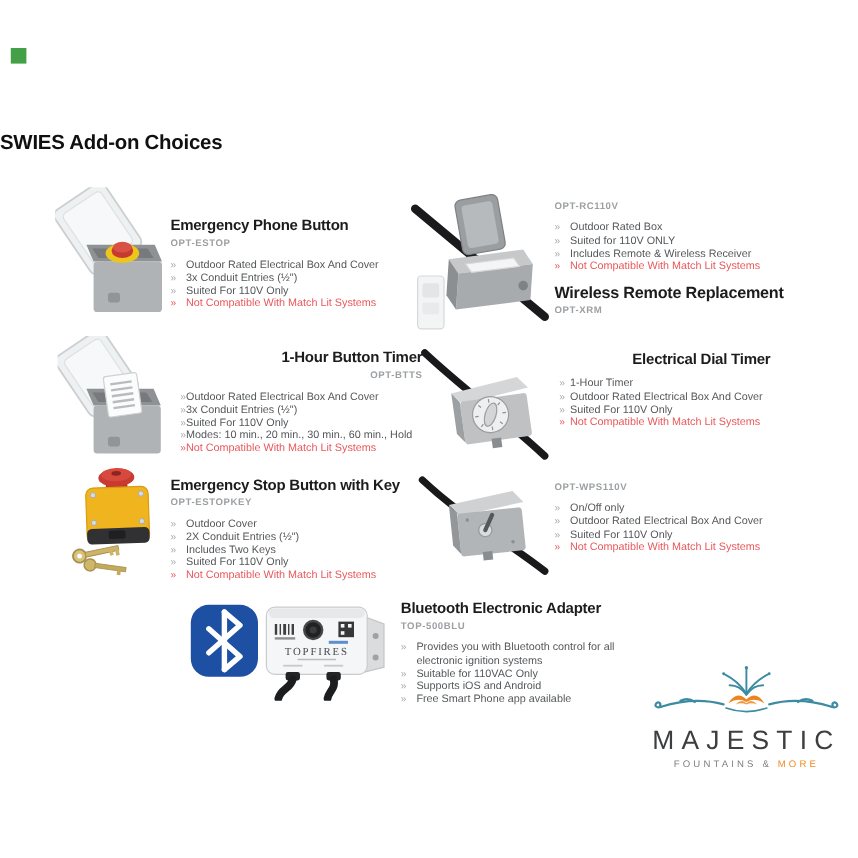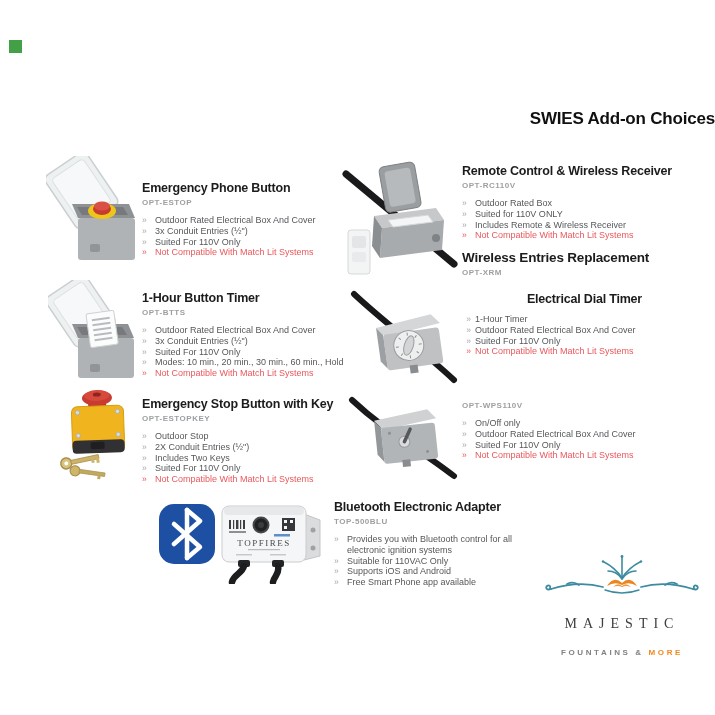--- a/index.html
+++ b/index.html
@@ -2,41 +2,41 @@
 <html><head>
 <meta charset="utf-8">
 <style>
   html,body{margin:0;padding:0;}
   body{
     width:715px;height:715px;background:#ffffff;position:relative;overflow:hidden;
     font-family:"Liberation Sans",sans-serif;-webkit-font-smoothing:antialiased;
   }
   .abs{position:absolute;}
   .page-title{
-    left:0;right:0;top:109px;text-align:right;
+    left:0;right:0;top:109px;text-align:left;
     font-size:17px;font-weight:bold;color:#101010;letter-spacing:-0.2px;
   }
   .page-marker{left:9px;top:40px;width:13px;height:13px;background:#43a047;}
   .p-text{position:absolute;}
   .p-title{font-weight:bold;font-size:12.5px;color:#1c1c1e;letter-spacing:-0.2px;white-space:nowrap;}
   .p-title.lg{font-size:13.5px;}
   .p-model{font-weight:bold;font-size:8px;color:#9da0a3;letter-spacing:0.5px;margin-top:3px;}
   .bullets{margin-top:8px;}
   .bullet{display:flex;font-size:9px;color:#55575a;line-height:10.8px;}
   .bullet .mk{color:#a7a9ac;width:13px;flex:none;font-size:8.5px;}
   .bullet.warn{color:#e9585c;}
   .bullet.warn .mk{color:#e9585c;}
   .sub-head{margin-top:9px;}
   .img-box{position:absolute;}
   .logo{left:538px;top:554px;width:168px;text-align:center;}
   .logo-name{
-    font-family:Liberation Serif, serif;font-size:14px;color:#3d3e40;
-    letter-spacing:6px;margin-top:14px;white-space:nowrap;
+    font-family:Liberation Sans, sans-serif;font-size:22px;color:#3d3e40;
+    letter-spacing:6px;margin-top:1px;white-space:nowrap;
   }
-  .logo-tag{font-size:8px;font-weight:bold;letter-spacing:2.6px;color:#808184;margin-top:16px;white-space:nowrap;text-align:center;}
+  .logo-tag{font-size:8px;font-weight:normal;letter-spacing:2.6px;color:#808184;margin-top:2px;white-space:nowrap;text-align:center;}
   .logo-tag .more{color:#f18a21;}
 </style>
 </head>
 <body>
 
 <div class="abs page-marker"></div>
 
 <div class="abs page-title">SWIES Add-on Choices</div>
 
 <div class="img-box" style="left:46px;top:156px;">
@@ -92,21 +92,21 @@
       <rect x="45" y="38" width="18" height="2" fill="#b9bcbe"></rect>
       <rect x="45" y="43" width="18" height="2" fill="#b9bcbe"></rect>
       <rect x="45" y="48" width="18" height="2" fill="#b9bcbe"></rect>
       <rect x="45" y="53" width="18" height="2" fill="#b9bcbe"></rect>
       <rect x="45" y="58" width="18" height="2" fill="#b9bcbe"></rect>
     </g>
     <rect x="42" y="84" width="10" height="8" rx="2" fill="#929497"></rect>
   </svg>
 </div>
 
-<div class="p-text" style="left:142px;top:291px;width:210px;">
+<div class="p-text" style="left:142px;top:291px;width:210px;text-align:right;">
   <div class="p-title">1-Hour Button Timer</div>
   <div class="p-model">OPT-BTTS</div>
   <div class="bullets">
     <div class="bullet">
         <span class="mk">»</span>
         <span>Outdoor Rated Electrical Box And Cover</span>
       </div>
     <div class="bullet">
         <span class="mk">»</span>
         <span>3x Conduit Entries (½")</span>
@@ -155,21 +155,21 @@
     </g>
   </svg>
 </div>
 
 <div class="p-text" style="left:142px;top:397px;width:210px;">
   <div class="p-title">Emergency Stop Button with Key</div>
   <div class="p-model">OPT-ESTOPKEY</div>
   <div class="bullets">
     <div class="bullet">
         <span class="mk">»</span>
-        <span>Outdoor Stop</span>
+        <span>Outdoor Cover</span>
       </div>
     <div class="bullet">
         <span class="mk">»</span>
         <span>2X Conduit Entries (½")</span>
       </div>
     <div class="bullet">
         <span class="mk">»</span>
         <span>Includes Two Keys</span>
       </div>
     <div class="bullet">
@@ -195,41 +195,40 @@
     <polygon points="34,58 42,70 40,100 32,88" fill="#8c8f92"></polygon>
     <polygon points="48,62 88,57 93,64 53,69" fill="#f4f5f6" stroke="#d5d7d8"></polygon>
     <circle cx="96" cy="80" r="4" fill="#808385"></circle>
     <rect x="8" y="72" width="22" height="44" rx="3" fill="#f3f4f4" stroke="#d6d8d9"></rect>
     <rect x="12" y="78" width="14" height="12" rx="2" fill="#e3e5e6"></rect>
     <rect x="12" y="94" width="14" height="10" rx="2" fill="#e9eaeb"></rect>
   </svg>
 </div>
 
 <div class="p-text" style="left:462px;top:164px;width:245px;">
-  <div class="p-title">Remote Control &amp; Wireless Receiver</div>
   <div class="p-model">OPT-RC110V</div>
   <div class="bullets">
     <div class="bullet">
         <span class="mk">»</span>
         <span>Outdoor Rated Box</span>
       </div>
     <div class="bullet">
         <span class="mk">»</span>
         <span>Suited for 110V ONLY</span>
       </div>
     <div class="bullet">
         <span class="mk">»</span>
         <span>Includes Remote &amp; Wireless Receiver</span>
       </div>
     <div class="bullet warn">
         <span class="mk">»</span>
         <span>Not Compatible With Match Lit Systems</span>
       </div>
   </div>
-  <div class="p-title lg sub-head">Wireless Entries Replacement</div>
+  <div class="p-title lg sub-head">Wireless Remote Replacement</div>
   <div class="p-model">OPT-XRM</div>
 </div>
 
 <div class="img-box" style="left:350px;top:288px;">
   <svg width="108" height="100" viewBox="0 0 108 100">
     <path d="M4 6 C 36 36, 72 62, 104 92" stroke="#19191b" stroke-width="6" fill="none" stroke-linecap="round"></path>
     <g transform="rotate(-8 55 52)">
       <polygon points="28,36 84,30 92,40 36,46" fill="#d4d6d8"></polygon>
       <rect x="34" y="44" width="56" height="36" rx="3" fill="#bfc1c3"></rect>
       <polygon points="28,36 34,44 34,78 28,70" fill="#9da0a2"></polygon>

